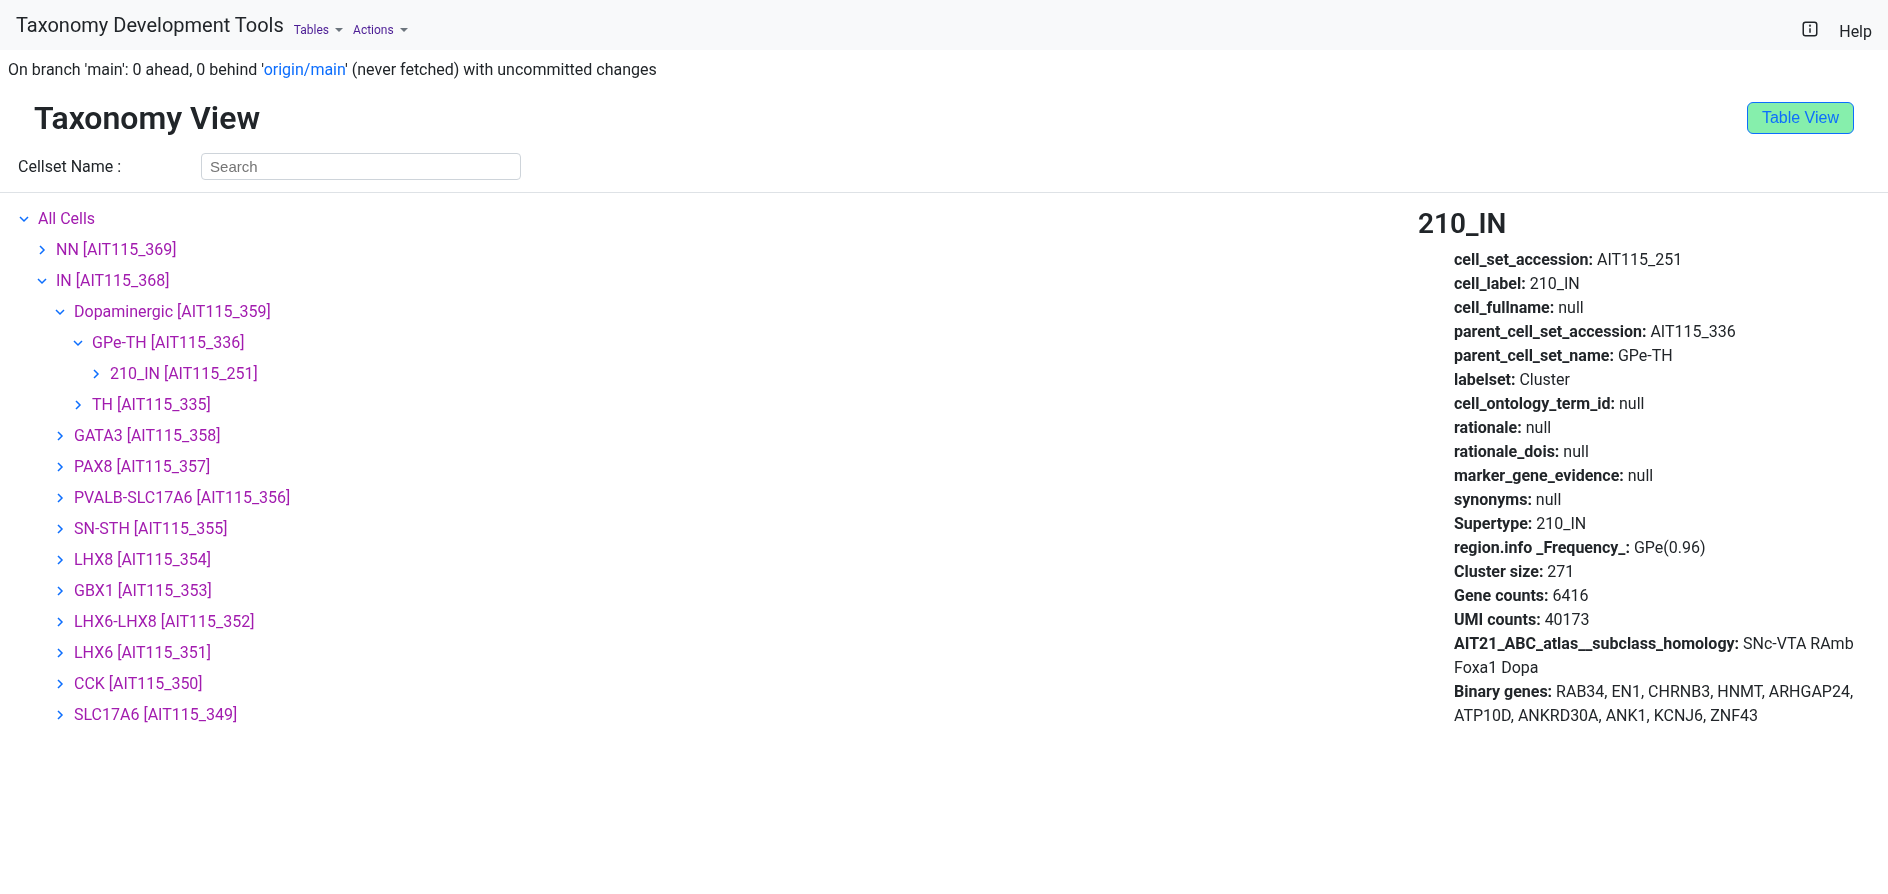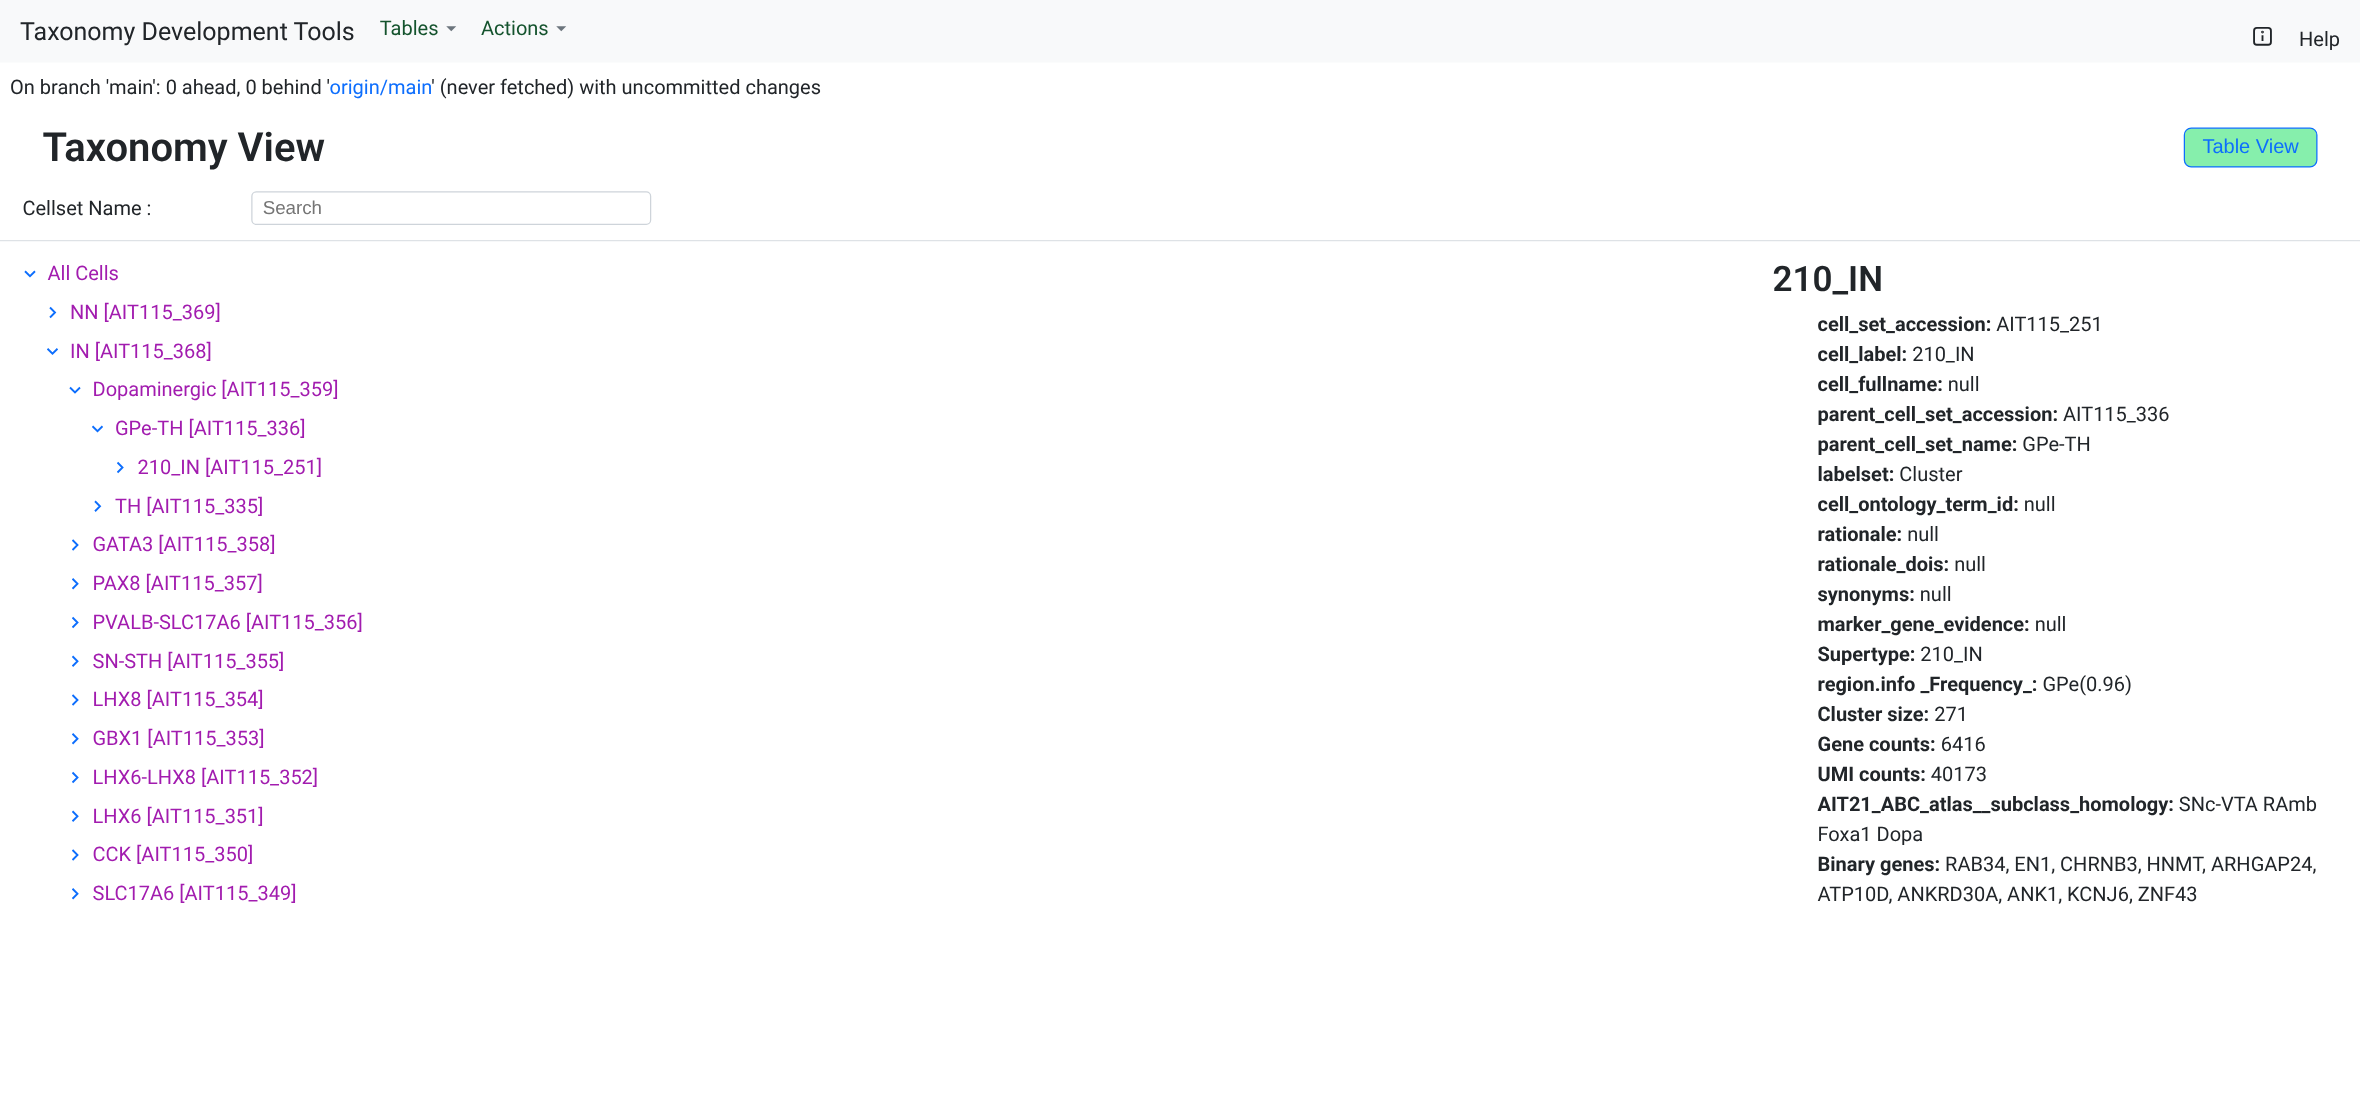--- a/index.html
+++ b/index.html
@@ -10,25 +10,25 @@
     color: #212529;
     background: #fff;
   }
   .navbar {
     background: #f8f9fa;
     padding: 8px 16px;
     display: flex;
     align-items: center;
     justify-content: space-between;
   }
-  .nav-left { display: flex; align-items: flex-start; gap: 20px; }
+  .nav-left { display: flex; align-items: flex-end; gap: 10px; }
   .brand { font-size: 20px; font-weight: 400; color: #212529; }
   .nav-item {
-    color: #14532d;
-    font-size: 16px;
+    color: #4c1d95;
+    font-size: 12px;
     cursor: pointer;
     display: flex;
     align-items: center;
     gap: 4px;
   }
   .nav-item .caret {
     display: inline-block;
     width: 0; height: 0;
     border-left: 4px solid transparent;
     border-right: 4px solid transparent;
@@ -356,22 +356,22 @@
     <div class="detail-list" id="detail-list">
         <div class="detail-item"><b>cell_set_accession:</b><span> AIT115_251</span></div>
         <div class="detail-item"><b>cell_label:</b><span> 210_IN</span></div>
         <div class="detail-item"><b>cell_fullname:</b><span> null</span></div>
         <div class="detail-item"><b>parent_cell_set_accession:</b><span> AIT115_336</span></div>
         <div class="detail-item"><b>parent_cell_set_name:</b><span> GPe-TH</span></div>
         <div class="detail-item"><b>labelset:</b><span> Cluster</span></div>
         <div class="detail-item"><b>cell_ontology_term_id:</b><span> null</span></div>
         <div class="detail-item"><b>rationale:</b><span> null</span></div>
         <div class="detail-item"><b>rationale_dois:</b><span> null</span></div>
+        <div class="detail-item"><b>marker_gene_evidence:</b><span> null</span></div>
         <div class="detail-item"><b>synonyms:</b><span> null</span></div>
-        <div class="detail-item"><b>marker_gene_evidence:</b><span> null</span></div>
         <div class="detail-item"><b>Supertype:</b><span> 210_IN</span></div>
         <div class="detail-item"><b>region.info _Frequency_:</b><span> GPe(0.96)</span></div>
         <div class="detail-item"><b>Cluster size:</b><span> 271</span></div>
         <div class="detail-item"><b>Gene counts:</b><span> 6416</span></div>
         <div class="detail-item"><b>UMI counts:</b><span> 40173</span></div>
         <div class="detail-item"><b>AIT21_ABC_atlas__subclass_homology:</b><span> SNc-VTA RAmb Foxa1 Dopa</span></div>
         <div class="detail-item"><b>Binary genes:</b><span> RAB34, EN1, CHRNB3, HNMT, ARHGAP24, ATP10D, ANKRD30A, ANK1, KCNJ6, ZNF43</span></div>
       </div>
 
   </div>

